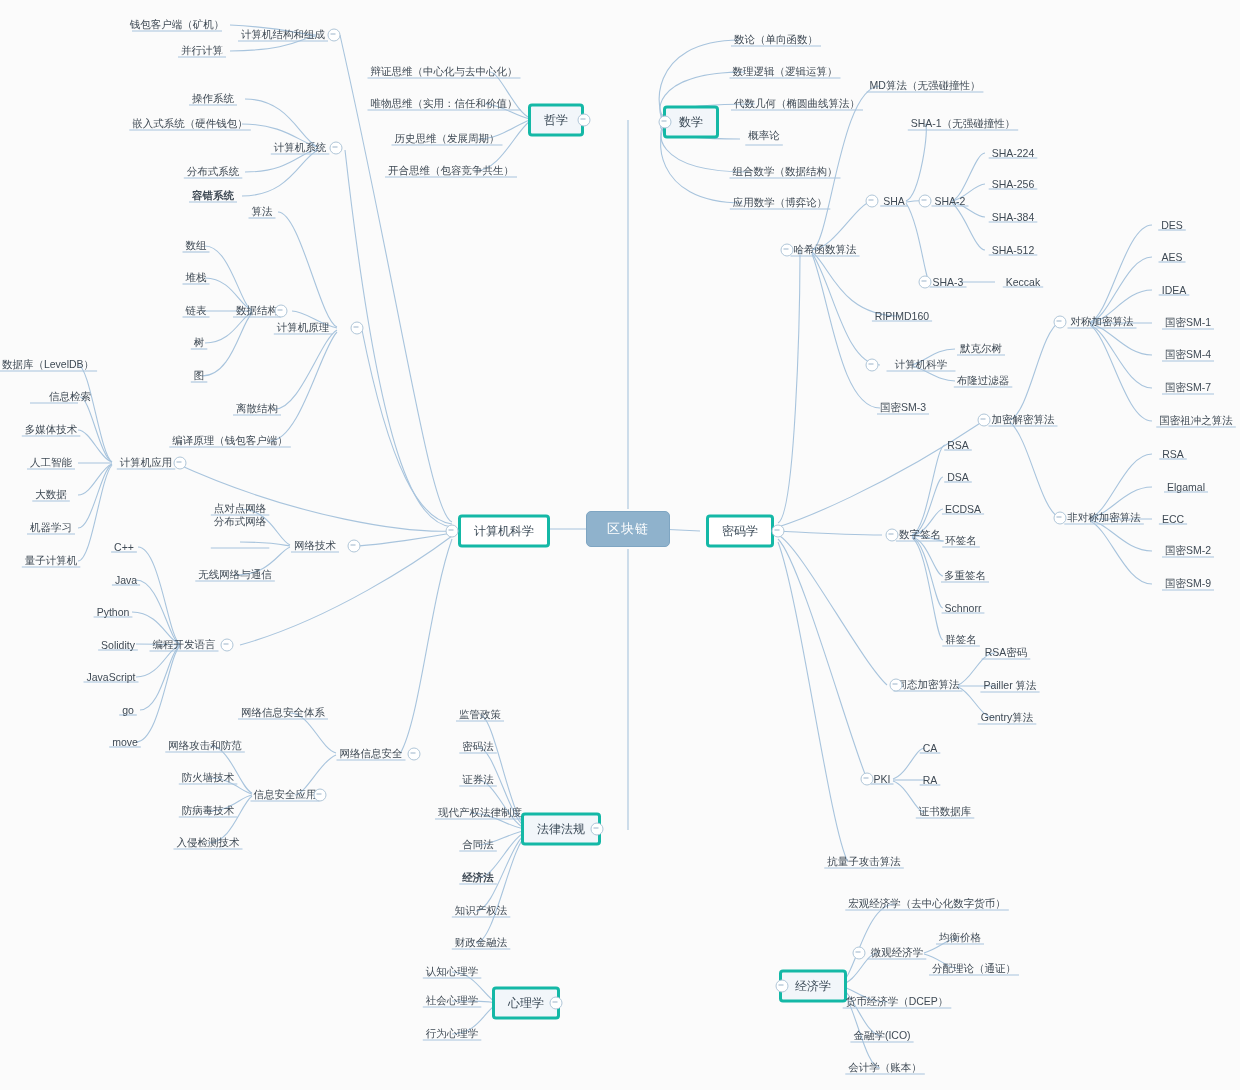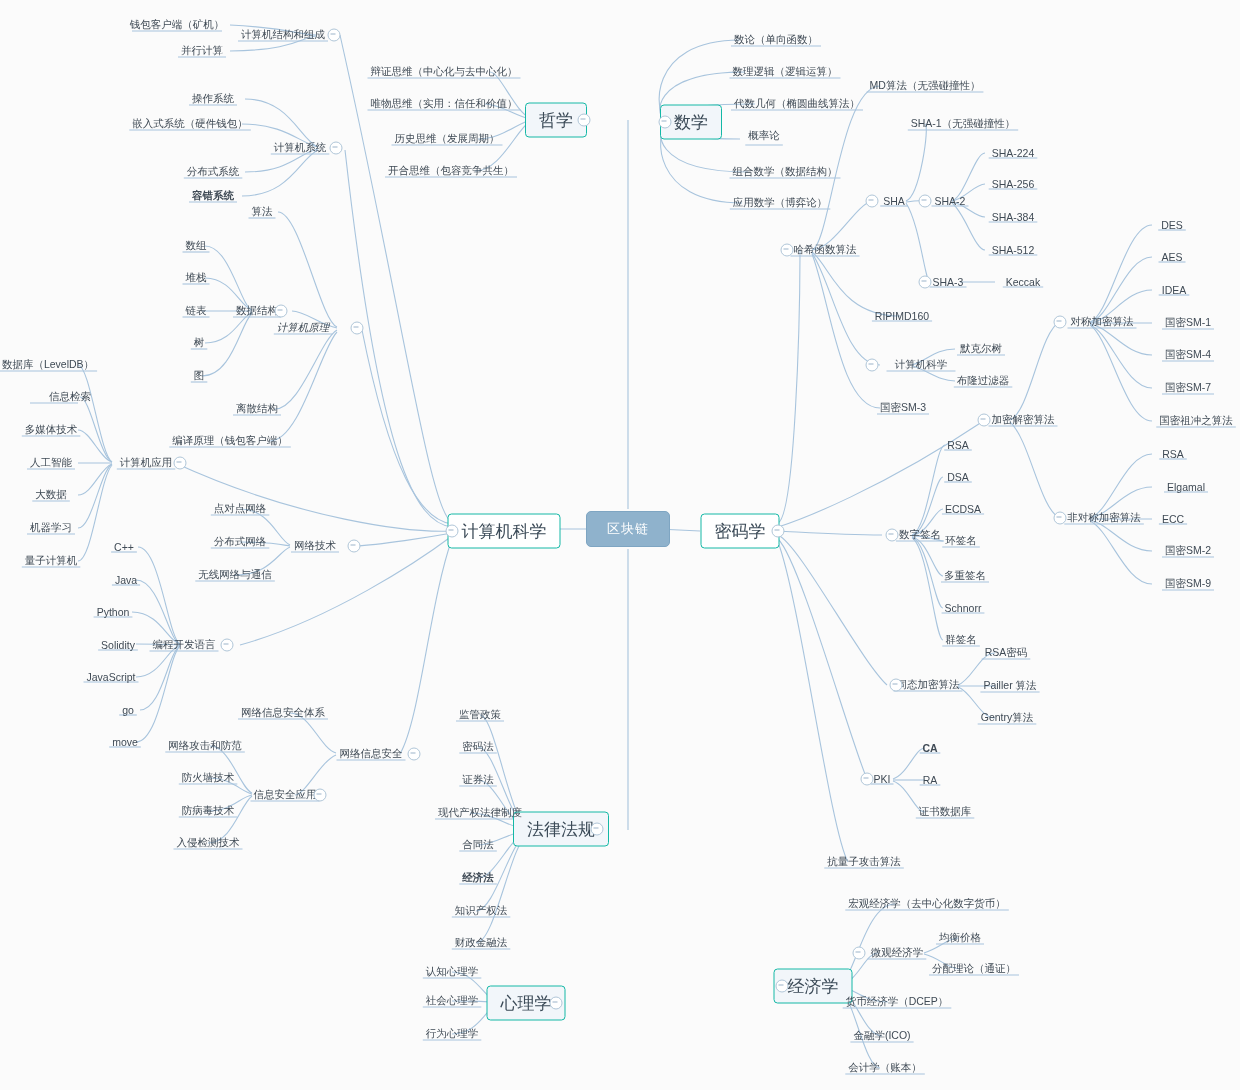--- a/index.html
+++ b/index.html
@@ -19,22 +19,22 @@
 
   
   .n-root{
     background:#8fb2cc;border:1px solid #7ea5c2;border-radius:5px;
     color:#ffffff;font-size:13px;padding:8px 20px;
     transform:translate(-50%,-50%);
     letter-spacing:1px;
   }
   
   .n-box{
-    background:#ffffff;border:1px solid #14b8a6;border-radius:4px;
-    color:#3b4a57;font-size:17px;padding:5px 13px;
+    background:#ffffff;border:3px solid #14b8a6;border-radius:4px;
+    color:#3b4a57;font-size:12px;padding:5px 13px;
     transform:translate(-50%,-50%);
   }
   .n-box.lvl2{background:#f2f6fa;}
   
   .n-text{
     color:#3f4a55;font-size:10.5px;
     transform:translate(-50%,-50%);
     padding:0 3px;
   }
 
@@ -344,21 +344,21 @@
 <div class="node n-text" style="left:177px;top:25px;">钱包客户端（矿机）</div>
 <div class="node n-text" style="left:202px;top:51px;">并行计算</div>
 
 <div class="node n-text" style="left:300px;top:148px;">计算机系统</div>
 <div class="toggle" style="left:336px;top:148px;"></div>
 <div class="node n-text" style="left:213px;top:99px;">操作系统</div>
 <div class="node n-text" style="left:190px;top:124px;">嵌入式系统（硬件钱包）</div>
 <div class="node n-text" style="left:213px;top:172px;">分布式系统</div>
 <div class="node n-text" style="left:213px;top:196px;font-weight:bold;">容错系统</div>
 
-<div class="node n-text" style="left:303px;top:328px;font-style:italic;">计算机原理</div>
+<div class="node n-text" style="left:303px;top:328px;">计算机原理</div>
 <div class="toggle" style="left:357px;top:328px;"></div>
 <div class="node n-text" style="left:262px;top:212px;">算法</div>
 <div class="node n-text" style="left:257px;top:311px;">数据结构</div>
 <div class="toggle" style="left:281px;top:311px;"></div>
 <div class="node n-text" style="left:196px;top:246px;">数组</div>
 <div class="node n-text" style="left:196px;top:278px;">堆栈</div>
 <div class="node n-text" style="left:196px;top:311px;">链表</div>
 <div class="node n-text" style="left:199px;top:343px;">树</div>
 <div class="node n-text" style="left:199px;top:376px;">图</div>
 <div class="node n-text" style="left:257px;top:409px;">离散结构</div>
@@ -370,21 +370,21 @@
 <div class="node n-text" style="left:70px;top:397px;">信息检索</div>
 <div class="node n-text" style="left:51px;top:430px;">多媒体技术</div>
 <div class="node n-text" style="left:51px;top:463px;">人工智能</div>
 <div class="node n-text" style="left:51px;top:495px;">大数据</div>
 <div class="node n-text" style="left:51px;top:528px;">机器学习</div>
 <div class="node n-text" style="left:51px;top:561px;">量子计算机</div>
 
 <div class="node n-text" style="left:315px;top:546px;">网络技术</div>
 <div class="toggle" style="left:354px;top:546px;"></div>
 <div class="node n-text" style="left:240px;top:509px;">点对点网络</div>
-<div class="node n-text" style="left:240px;top:542px;font-family:Liberation Mono, monospace;">分布式网络</div>
+<div class="node n-text" style="left:240px;top:522px;font-family:Liberation Mono, monospace;">分布式网络</div>
 <div class="node n-text" style="left:235px;top:575px;">无线网络与通信</div>
 
 <div class="node n-text" style="left:184px;top:645px;">编程开发语言</div>
 <div class="toggle" style="left:227px;top:645px;"></div>
 <div class="node n-text" style="left:124px;top:547px;">C++</div>
 <div class="node n-text" style="left:126px;top:580px;">Java</div>
 <div class="node n-text" style="left:113px;top:612px;">Python</div>
 <div class="node n-text" style="left:118px;top:645px;">Solidity</div>
 <div class="node n-text" style="left:111px;top:677px;">JavaScript</div>
 <div class="node n-text" style="left:128px;top:710px;">go</div>
@@ -471,21 +471,21 @@
 <div class="node n-text" style="left:961px;top:640px;">群签名</div>
 
 <div class="node n-text" style="left:928px;top:685px;">同态加密算法</div>
 <div class="toggle" style="left:896px;top:685px;"></div>
 <div class="node n-text" style="left:1006px;top:653px;">RSA密码</div>
 <div class="node n-text" style="left:1010px;top:686px;">Pailler 算法</div>
 <div class="node n-text" style="left:1007px;top:718px;">Gentry算法</div>
 
 <div class="node n-text" style="left:882px;top:779px;">PKI</div>
 <div class="toggle" style="left:867px;top:779px;"></div>
-<div class="node n-text" style="left:930px;top:748px;font-weight:bold;">CA</div>
+<div class="node n-text" style="left:930px;top:748px;">CA</div>
 <div class="node n-text" style="left:930px;top:780px;">RA</div>
 <div class="node n-text" style="left:945px;top:812px;">证书数据库</div>
 
 <div class="node n-text" style="left:864px;top:862px;">抗量子攻击算法</div>
 
 <div class="node n-box lvl2" style="left:561px;top:829px;">法律法规</div>
 <div class="toggle" style="left:597px;top:829px;"></div>
 <div class="node n-text" style="left:480px;top:715px;">监管政策</div>
 <div class="node n-text" style="left:478px;top:747px;">密码法</div>
 <div class="node n-text" style="left:478px;top:780px;">证券法</div>

